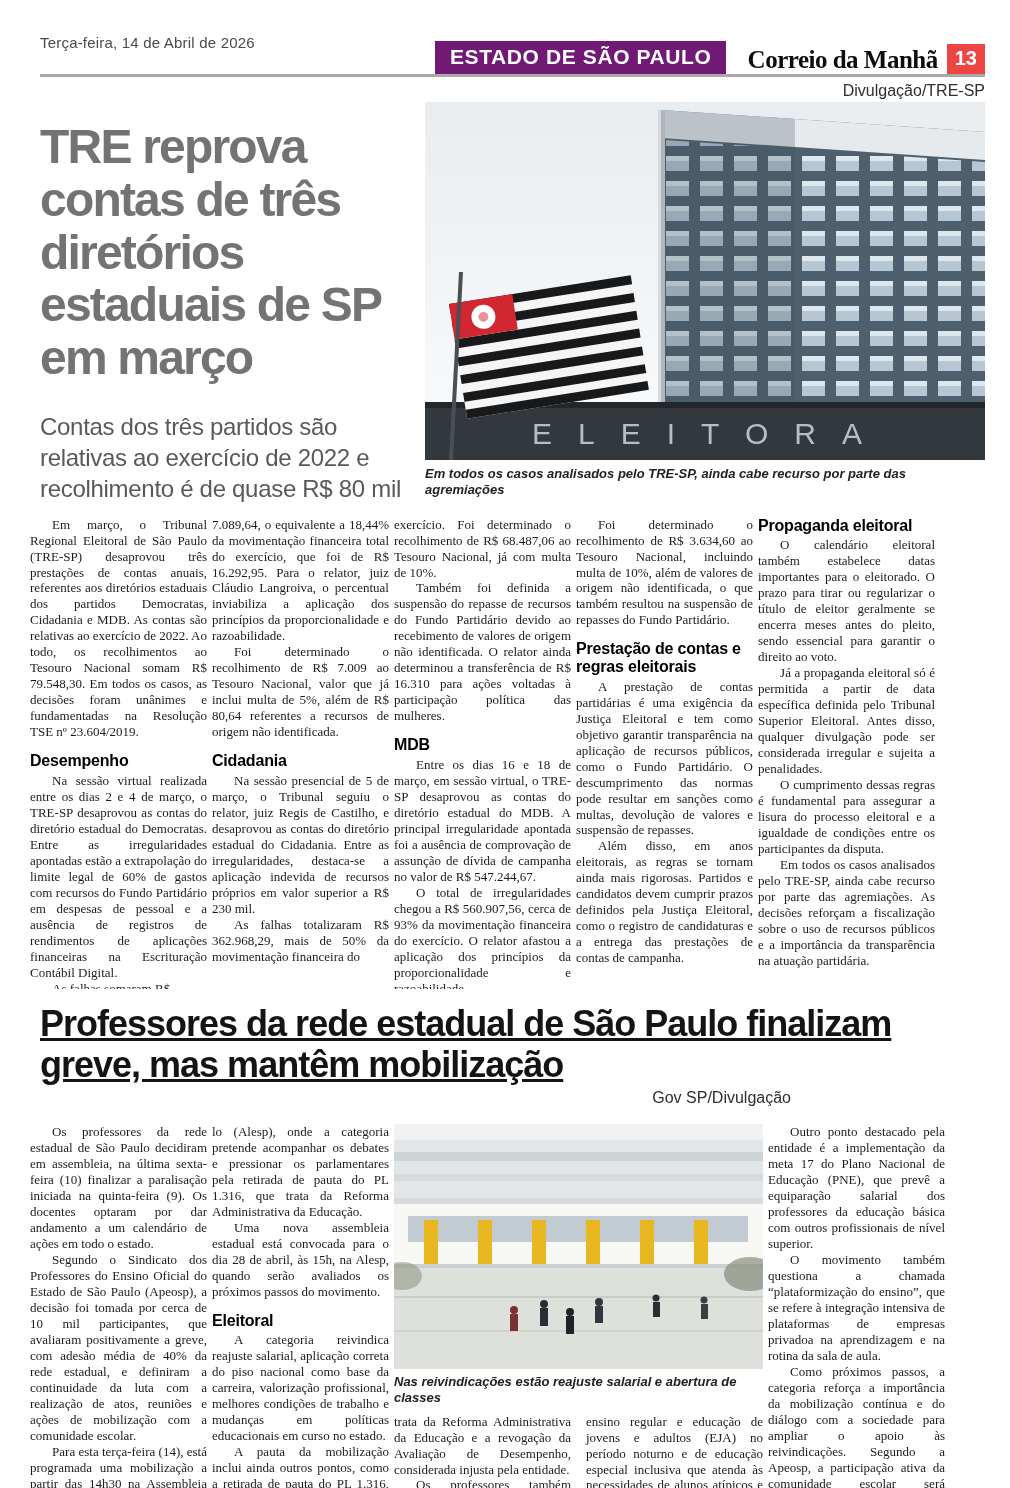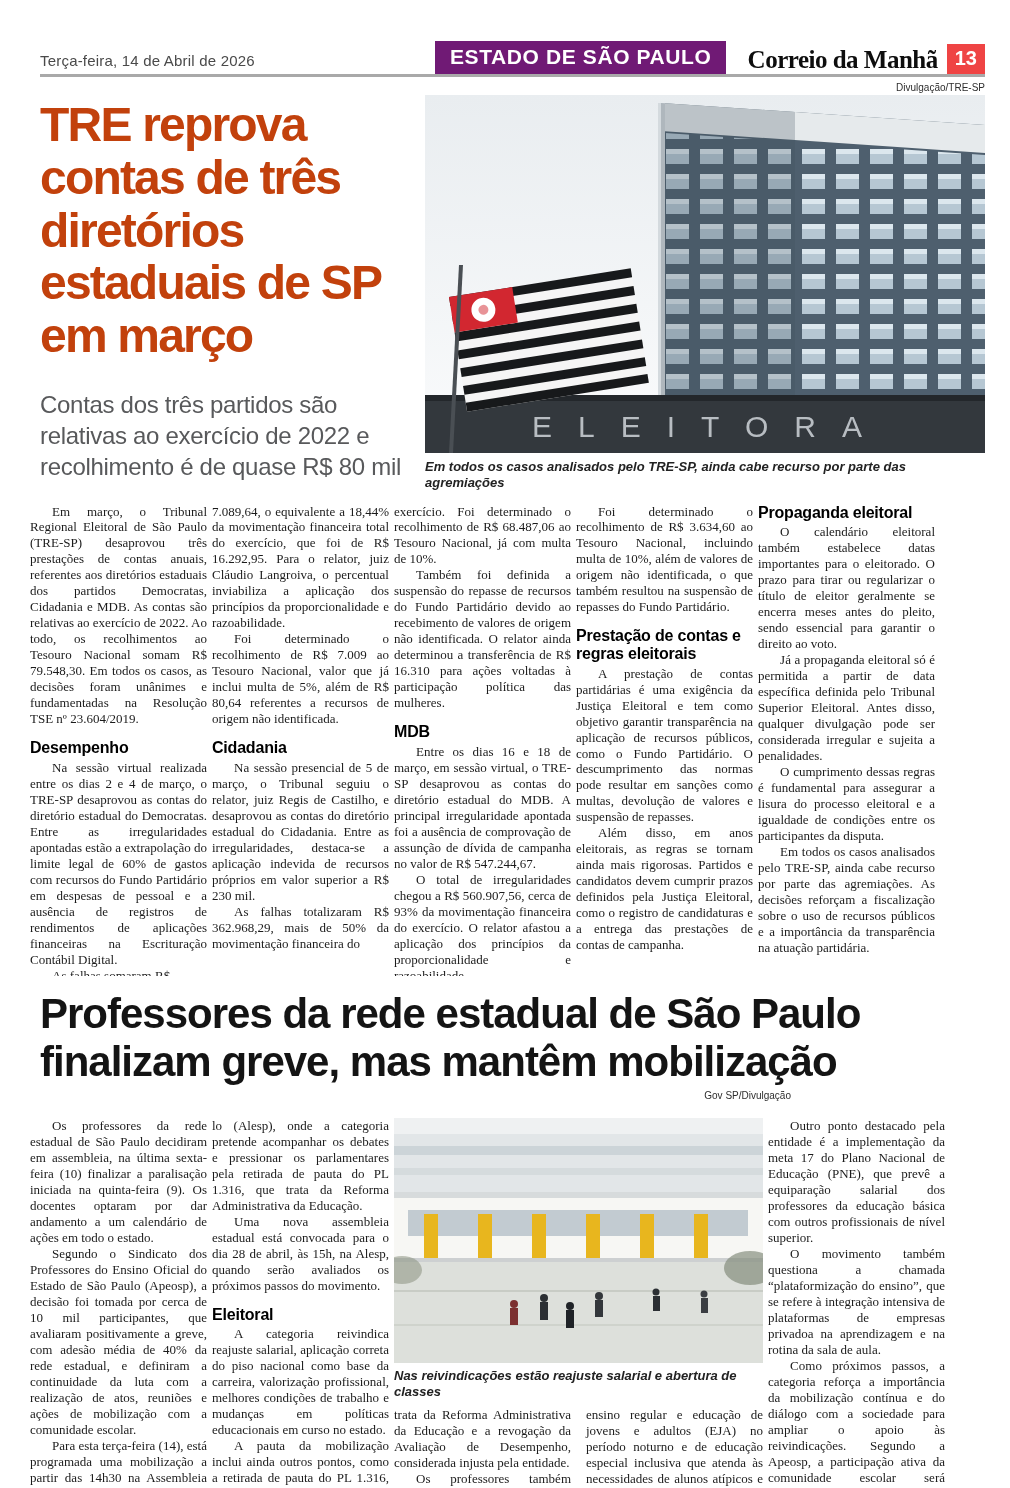--- a/index.html
+++ b/index.html
@@ -1,51 +1,51 @@
 <!DOCTYPE html>
 <html lang="pt"><head>
 <meta charset="utf-8">
 <style>
   html,body{margin:0;padding:0;background:#ffffff;}
   body{width:1010px;height:1488px;overflow:hidden;font-family:"Liberation Sans",sans-serif;color:#1b1b1b;position:relative;}
   .page{width:1010px;height:1488px;position:relative;}
 
   
   .masthead{display:flex;align-items:flex-end;margin:40px 25px 0 40px;border-bottom:3px solid #a9a9a9;height:34px;}
-  .date{width:395px;font-size:15px;color:#4a4a4a;padding-bottom:5px;letter-spacing:.2px;}
+  .date{width:395px;font-size:15px;color:#4a4a4a;padding-bottom:23px;letter-spacing:.2px;}
   .section-box{background:#701a75;color:#fff;font-weight:bold;font-size:21px;letter-spacing:.6px;padding:4px 15px 5px;white-space:nowrap;}
   .head-spacer{flex:1;}
   .brand{font-family:"Liberation Serif",serif;font-weight:bold;font-size:25px;color:#0d0d0d;margin-right:9px;white-space:nowrap;letter-spacing:-.5px;}
   .pagenum{background:#ef4444;color:#fff;font-weight:bold;font-size:20px;padding:3px 8px 4px;}
 
   
-  .credit{font-size:10px;color:#2e2e2e;text-align:right;}
+  .credit{font-size:16px;color:#2e2e2e;text-align:right;}
   .credit1{margin:5px 25px 2px 40px;}
   .credit2{margin:3px 219px 17px 40px;}
   .caption{font-size:13px;font-style:italic;font-weight:bold;color:#222;line-height:1.25;}
 
   
   .a1top{display:flex;margin:2px 25px 0 40px;}
   .a1left{width:392px;padding-right:18px;box-sizing:border-box;}
-  h1{margin:4px 0 0;font-size:48px;line-height:1.1;letter-spacing:-1.8px;font-weight:bold;color:#c2410c;}
+  h1{margin:19px 0 0;font-size:48px;line-height:1.1;letter-spacing:-1.8px;font-weight:bold;color:#737373;}
   .sub{margin:26px 0 0;font-size:24px;line-height:1.3;font-weight:400;color:#58595b;letter-spacing:-.3px;}
   .a1fig{margin:0;flex:1;}
   .a1fig svg{display:block;width:560px;height:358px;}
   .a1fig figcaption{margin-top:6px;}
 
   
   .cols{display:flex;gap:5px;margin:12px 25px 0 30px;height:472px;overflow:hidden;}
   .col{flex:0 0 177px;width:177px;font-family:"Liberation Serif",serif;font-size:13px;line-height:1.23;text-align:justify;color:#1b1b1b;}
   .col p{margin:0;text-indent:1.7em;}
   .col p.cont{text-indent:0;}
   .col h3{font-family:"Liberation Sans",sans-serif;font-size:16px;font-weight:bold;color:#000;margin:12px 0 3px;text-align:left;line-height:1.1;letter-spacing:-.2px;}
   .col h3:first-child{margin-top:0;}
 
   
-  h2{margin:14px 25px 0 40px;font-size:42px;line-height:1.16;font-weight:bold;letter-spacing:-1px;color:#141414;}
+  h2{margin:14px 25px 0 40px;font-size:36px;line-height:1.16;font-weight:bold;letter-spacing:-1px;color:#141414;text-decoration:underline;}
   .cols2{height:400px;margin-top:2px;}
   .mid{flex:0 0 369px;width:369px;display:flex;flex-direction:column;}
   .mid svg{display:block;width:369px;height:245px;}
   .cap2{margin:5px 0 7px;}
   .midcols{display:flex;gap:15px;flex:1;overflow:hidden;}
   .midcols .col{flex:0 0 177px;}
 </style>
 </head>
 <body>
 

